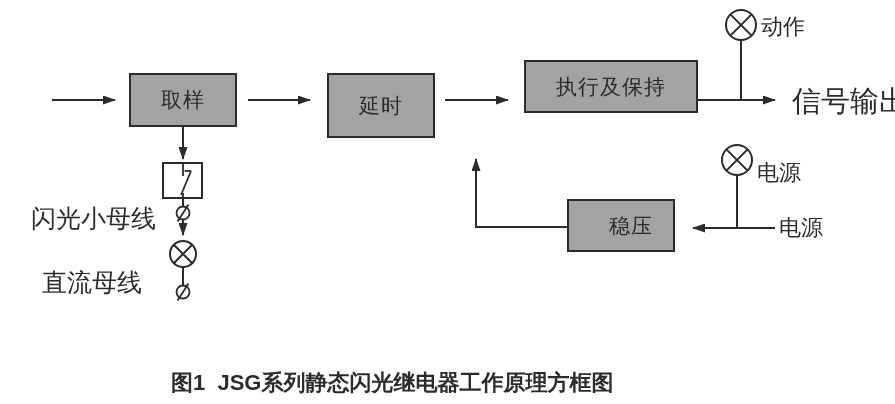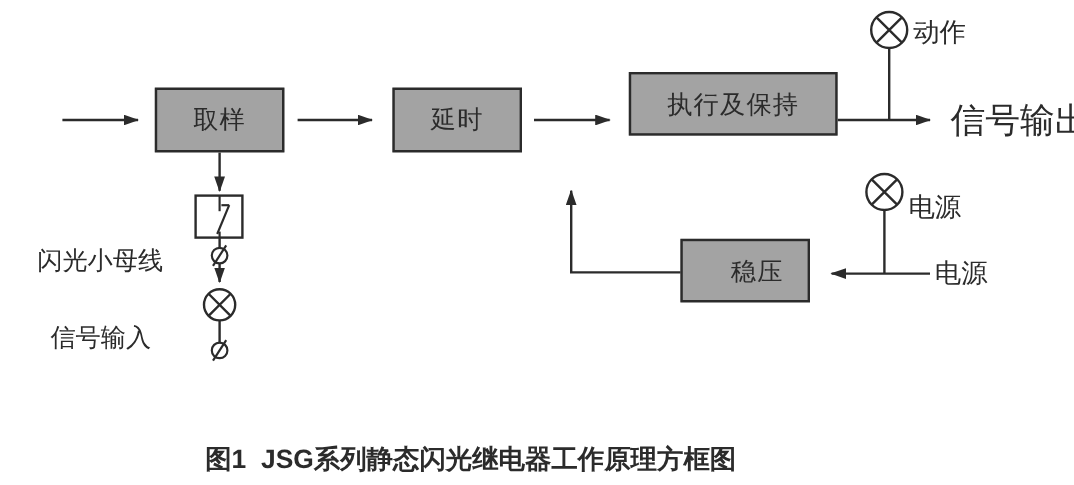--- a/index.html
+++ b/index.html
@@ -20,26 +20,26 @@
     position:absolute;
     border:2px solid var(--line);
     background:#a3a3a3;
     display:flex;align-items:center;justify-content:center;
     font-size:21px;
     letter-spacing:1px;
     box-sizing:border-box;
     z-index:2;
   }
   .blk-sampling{left:129px;top:73px;width:108px;height:54px;}
-  .blk-delay{left:327px;top:73px;width:108px;height:54px;}
+  .blk-delay{left:327px;top:73px;width:108px;height:65px;}
   .blk-execute{left:524px;top:60px;width:174px;height:53px;}
   .blk-regulator{left:567px;top:199px;width:108px;height:53px;padding-left:20px;}
   .lbl{
     position:absolute;
-    font-size:21px;
+    font-size:25px;
     line-height:26px;
     white-space:nowrap;
     z-index:2;
   }
   .lbl-input{
     left:16px;top:48px;width:26px;
     font-size:21px;line-height:41px;
     text-align:center;
     word-break:break-all;white-space:normal;
   }
@@ -127,16 +127,16 @@
   <div class="blk blk-sampling">取样</div>
   <div class="blk blk-delay">延时</div>
   <div class="blk blk-execute">执行及保持</div>
   <div class="blk blk-regulator">稳压</div>
 
   <div class="lbl lbl-action">动作</div>
   <div class="lbl lbl-signal-output">信号输出</div>
   <div class="lbl lbl-power-lamp">电源</div>
   <div class="lbl lbl-power-source">电源</div>
   <div class="lbl lbl-flash-bus">闪光小母线</div>
-  <div class="lbl lbl-dc-bus">信号输入</div>
+  <div class="lbl lbl-dc-bus">直流母线</div>
   <div class="lbl lbl-caption">图1  JSG系列静态闪光继电器工作原理方框图</div>
 
 </div>
 
 </body></html>

